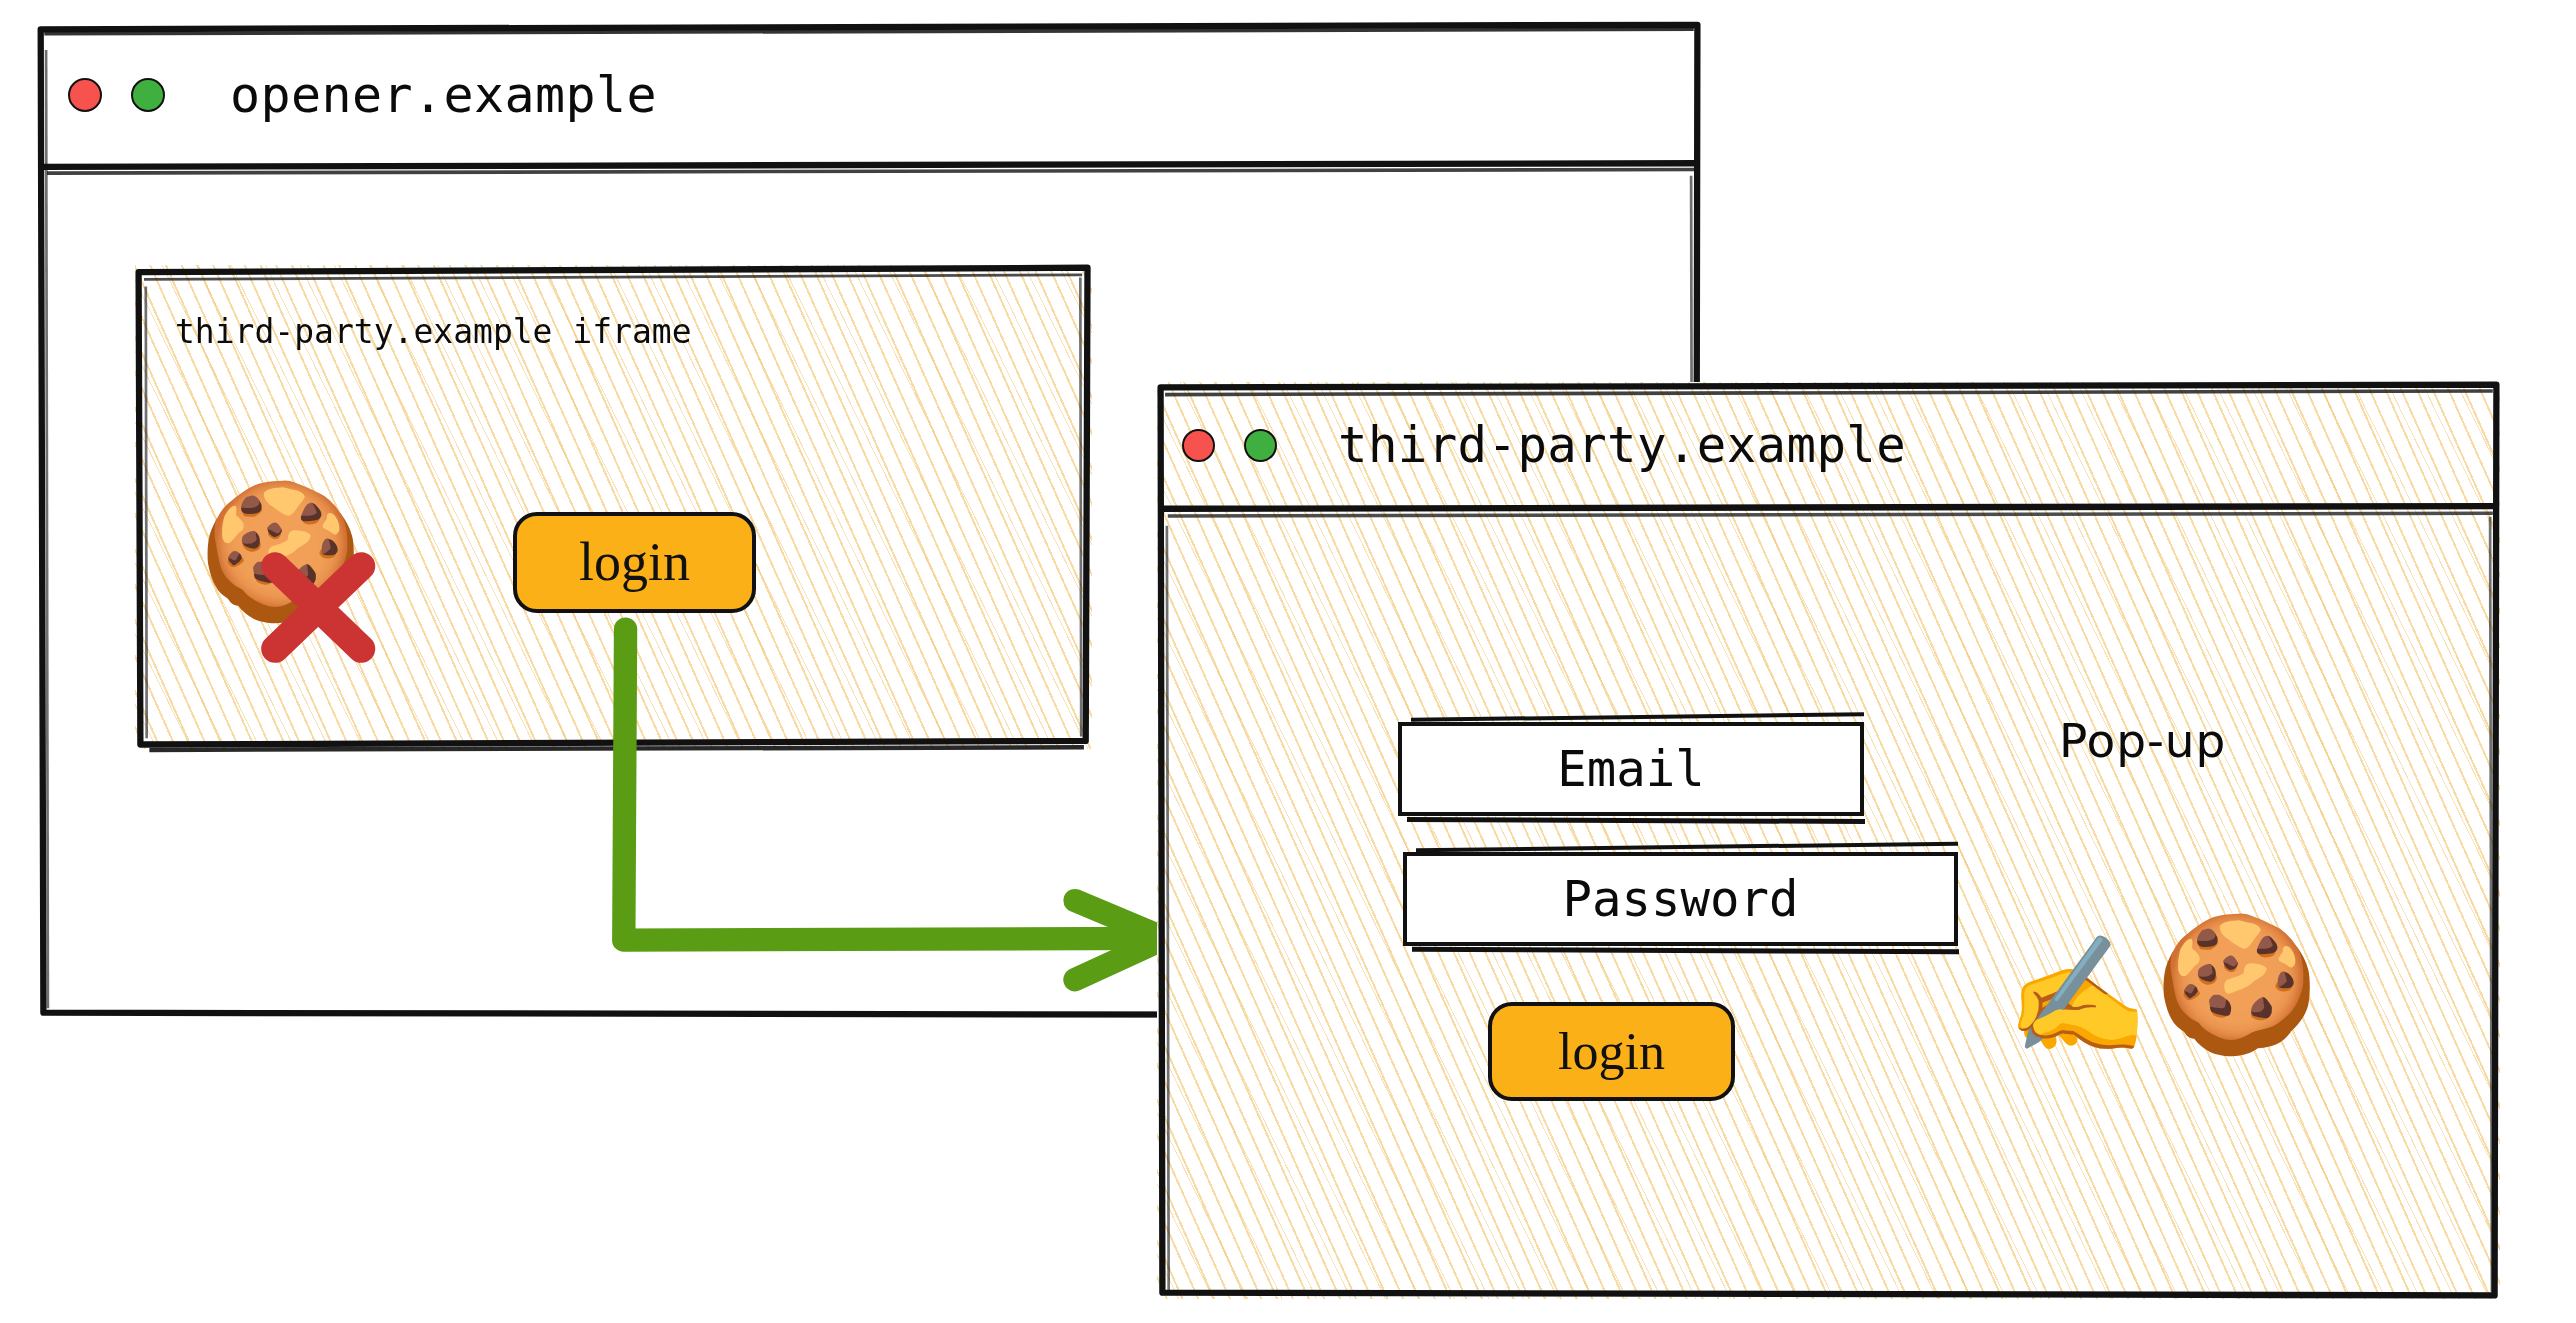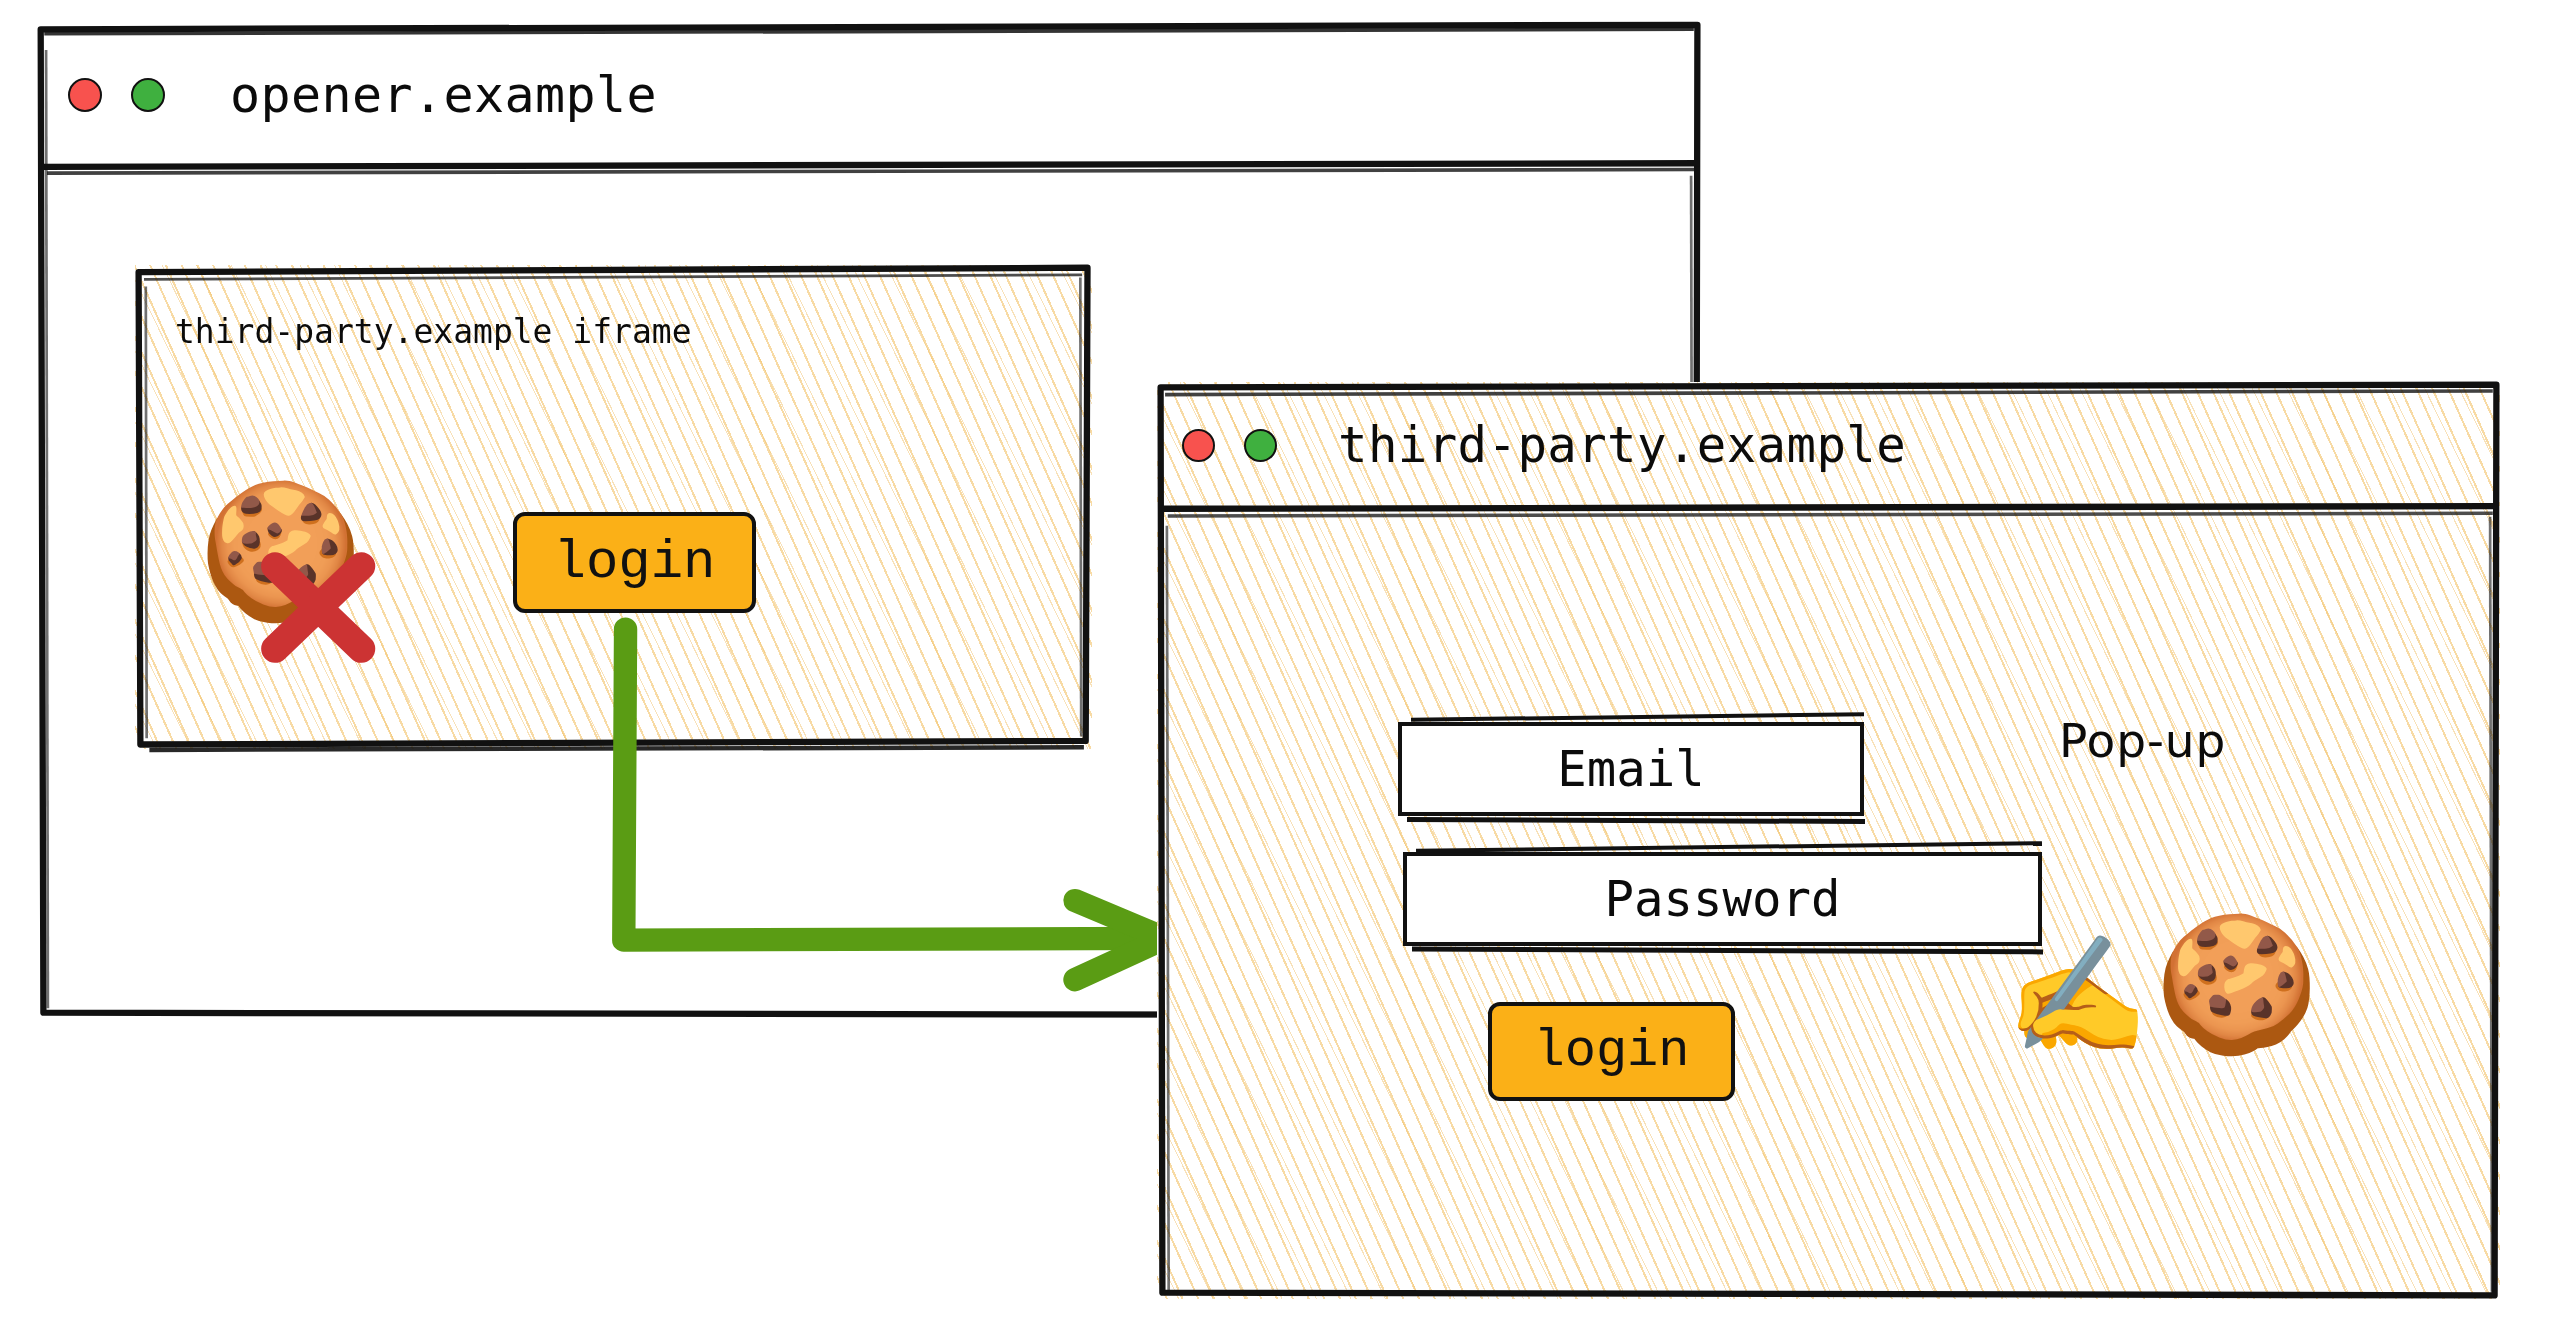--- a/index.html
+++ b/index.html
@@ -86,25 +86,25 @@
     font-family: "DejaVu Sans Mono", monospace;
     color: #0b0b0b;
     white-space: nowrap;
     letter-spacing: 0px;
   }
 
   
   .login-btn {
     position: absolute;
     background: #fbb017;
-    border-radius: 12px;
+    border-radius: 24px;
     display: flex;
     align-items: center;
     justify-content: center;
-    font-family: Liberation Mono, monospace;
+    font-family: Liberation Serif, serif;
     color: #111111;
     box-sizing: border-box;
     border: 4.5px solid #111111;
     text-align: right;
   }
 
   
   .field {
     position: absolute;
     background: #ffffff;
@@ -236,21 +236,21 @@
     <div class="titlebar" style="height:127px; padding-left:25px;">
       <div class="dot dot-red" style="width:33px;height:33px;"></div>
       <div class="dot dot-green" style="width:33px;height:33px;margin-left:29px;"></div>
       <div class="win-title" style="margin-left:61px; font-size:49px;">third-party.example</div>
     </div>
 
     <div class="popup-label" style="left:902px; top:331px; font-size:47px;">Pop-up</div>
 
     <div class="field" style="left:241px; top:340px; width:466px; height:94px; font-size:49px;">Email</div>
 
-    <div class="field" style="left:246px; top:470px; width:639px; height:94px; font-size:49px;">Password</div>
+    <div class="field" style="left:246px; top:470px; width:555px; height:94px; font-size:49px;">Password</div>
 
     <div class="login-btn" style="left:331px; top:620px; width:247px; height:99px; font-size:52px;">login</div>
 
     <div style="position:absolute; left:849px; top:529px; width:351px; height:180px;">
       <div class="emoji" style="left:0px; top:27px; font-size:115px;">✍️</div>
       <div class="emoji" style="left:148px; top:7.2px; font-size:133px;">🍪</div>
     </div>
   </div>
 
 </div>

